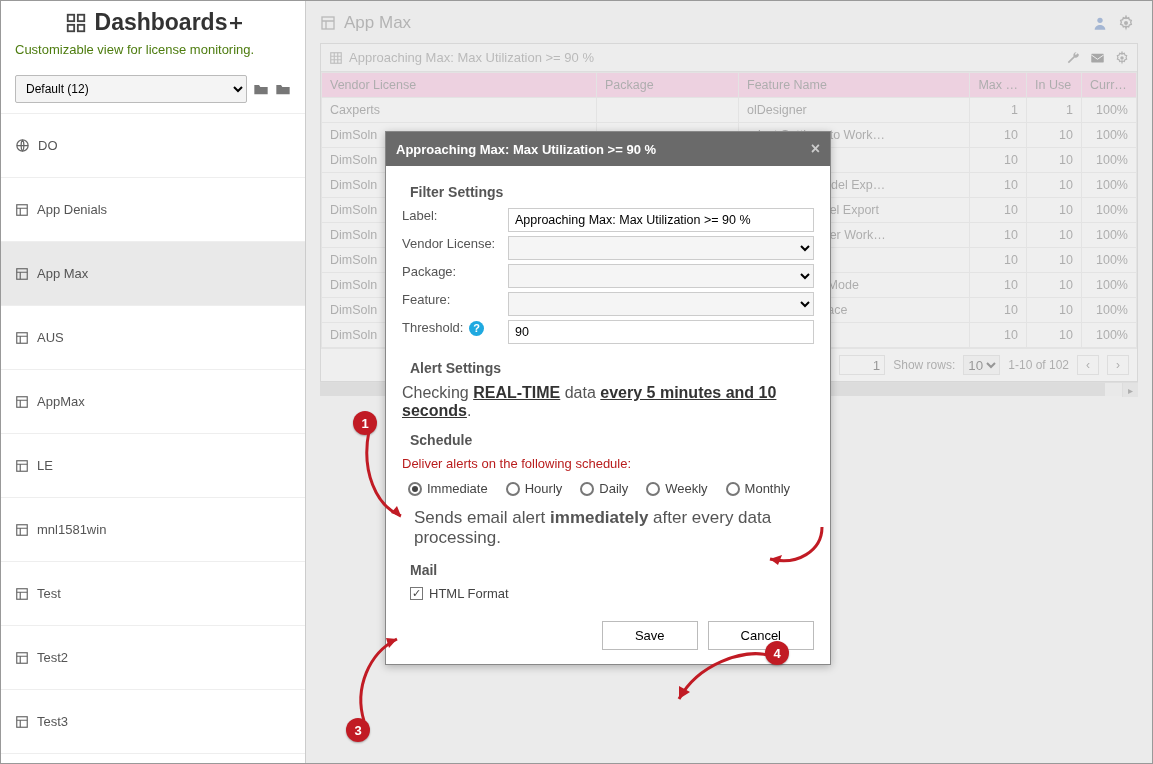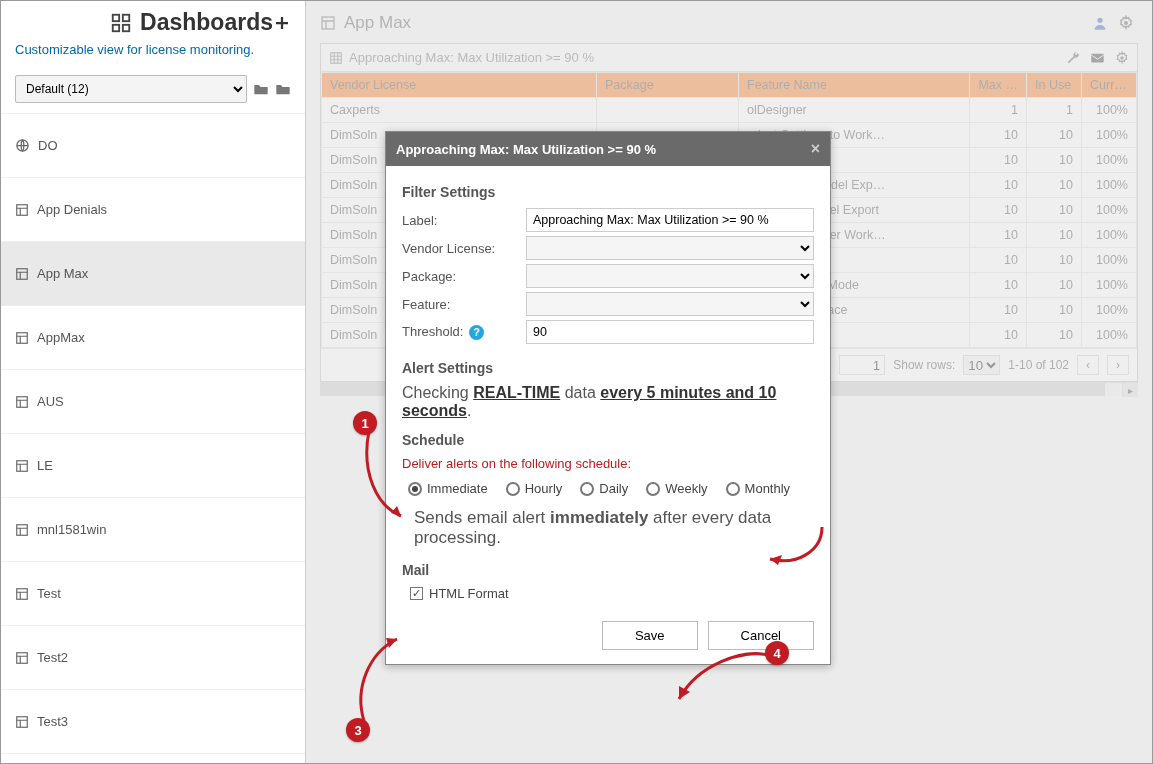--- a/index.html
+++ b/index.html
@@ -1,55 +1,55 @@
 <!DOCTYPE html>
 <html><head>
 <meta charset="utf-8">
 <style>
   * { box-sizing: border-box; margin: 0; padding: 0; }
   body { font-family: "Segoe UI", Arial, sans-serif; font-size: 13px; color: #444; background: #fff; width: 1153px; height: 764px; overflow: hidden; border: 1px solid #999; position: relative; }
   .app { display: flex; height: 100%; }
   .sidebar { width: 305px; border-right: 1px solid #ccc; background: #fff; display: flex; flex-direction: column; }
-  .sb-header { display: flex; align-items: center; justify-content: flex-end; padding: 8px 14px 4px 18px; }
+  .sb-header { display: flex; align-items: center; justify-content: center; padding: 8px 14px 4px 18px; }
   .sb-header h1 { font-size: 23px; font-weight: 700; color: #333; display: flex; align-items: center; gap: 8px; }
-  .sb-sub { padding: 2px 14px 14px 14px; color: #0369a1; font-size: 13px; }
+  .sb-sub { padding: 2px 14px 14px 14px; color: #4d7c0f; font-size: 13px; }
   .sb-row { display: flex; align-items: center; gap: 6px; padding: 4px 14px 10px 14px; }
   .sb-select { flex: 1; height: 28px; border: 1px solid #bbb; background: #f4f4f4; font-size: 12px; padding: 0 6px; border-radius: 2px; }
   .sb-list { flex: 1; overflow-y: auto; }
   .sb-item { display: flex; align-items: center; gap: 8px; padding: 24px 14px; border-top: 1px solid #eee; color: #555; cursor: pointer; }
   .sb-item:last-child{ border-bottom: 1px solid #eee; }
   .sb-item.active { background: #e9e9e9; }
   .main { flex: 1; position: relative; background: #f3f3f3; }
   .main-inner { position: absolute; inset: 0; padding: 6px 8px; }
   .main-header { display: flex; align-items: center; justify-content: space-between; padding: 6px 10px 10px 6px; }
   .main-header h2 { font-size: 17px; color: #555; font-weight: 400; display: flex; align-items: center; gap: 8px; }
   .hdr-icons { display: flex; gap: 10px; color: #555; }
   .panel { border: 1px solid #bbb; background: #fff; margin: 0 6px; }
   .panel-hdr { display: flex; align-items: center; justify-content: space-between; padding: 6px 8px; border-bottom: 1px solid #ccc; background: #fafafa; }
   .panel-hdr .ptitle { display: flex; align-items: center; gap: 6px; color: #666; font-size: 13px; }
   .panel-tools { display: flex; gap: 10px; color: #555; }
   table.grid { width: 100%; border-collapse: collapse; font-size: 12.5px; }
   table.grid th, table.grid td { border: 1px solid #ddd; padding: 5px 8px; text-align: left; white-space: nowrap; overflow: hidden; text-overflow: ellipsis; }
-  table.grid th { background: #f97316; font-weight: 400; color: #444; }
+  table.grid th { background: #f9a8d4; font-weight: 400; color: #444; }
   table.grid td.num { text-align: right; }
   .pager { display: flex; align-items: center; gap: 8px; justify-content: flex-end; padding: 6px 8px; font-size: 12px; border-top: 1px solid #ddd; }
   .pager .sq { border: 1px solid #ccc; width: 22px; height: 20px; display: inline-flex; align-items: center; justify-content: center; background: #fff; cursor: pointer; }
   .pager input.pg { width: 46px; height: 20px; border: 1px solid #ccc; text-align: right; padding: 0 4px; }
   .pager select { height: 20px; border: 1px solid #ccc; }
   .hscroll { height: 14px; background: #eee; border-top: 1px solid #ccc; position: relative; margin: 0 6px; }
   .hscroll .thumb { position:absolute; left:0; top:0; height: 100%; width: 96%; background: #c8c8c8; }
   .hscroll .arrow { position:absolute; right:0; top:0; height:14px; width:16px; background:#ddd; border-left:1px solid #ccc; display:flex; align-items:center; justify-content:center; font-size:10px; }
   .overlay { position: absolute; inset: 0; background: rgba(230,230,230,0.65); }
 
   .modal { position: absolute; left: 384px; top: 130px; width: 446px; background: #fff; border: 1px solid #888; box-shadow: 0 2px 8px rgba(0,0,0,0.25); z-index: 10; }
   .modal-hdr { background: #6a6a6a; color: #fff; padding: 8px 10px; font-weight: 600; font-size: 13px; display: flex; justify-content: space-between; align-items: center; }
   .modal-hdr .x { color: #ccc; cursor: pointer; font-size: 16px; }
   .modal-body { padding: 14px 16px 12px 16px; }
-  .mh { font-weight: 700; font-size: 14px; color: #555; margin: 4px 0 8px 0; }
-  .frow { display: flex; align-items: center; margin: 4px 0; gap: 18px; }
+  .mh { font-weight: 700; font-size: 14px; color: #555; margin: 4px 0 8px 8px; }
+  .frow { display: flex; align-items: flex-start; margin: 4px 0; }
   .frow label { width: 106px; color: #555; font-size: 13px; }
   .frow input.txt, .frow select.sel { flex: 1; height: 24px; border: 1px solid #ccc; padding: 0 6px; font-size: 12.5px; background: #fff; }
   .frow select.sel { background: #f5f5f5; }
   .helpq { display:inline-flex; width:15px; height:15px; border-radius:50%; background:#1fa9e0; color:#fff; align-items:center; justify-content:center; font-size:11px; font-weight:700; margin-left:2px; }
   .alert-line { font-size: 16px; color: #555; margin: 6px 0 12px 0; }
   .alert-line b, .alert-line u { color:#333; }
   .sched-desc { font-size: 13px; color: #b91c1c; margin: 4px 0 10px 0; }
   .radios { display: flex; gap: 18px; margin: 4px 0 12px 6px; align-items: center; }
   .radio { display: inline-flex; align-items: center; gap: 5px; font-size: 13px; }
   .radio .c { width: 14px; height: 14px; border: 2px solid #777; border-radius: 50%; display: inline-flex; align-items: center; justify-content: center; }
@@ -131,30 +131,30 @@
           </span>
           <span>App Max</span>
         </div>
         <div class="sb-item">
           <span class="ic">
             <svg width="14" height="14" viewBox="0 0 24 24" fill="none" stroke="#666" stroke-width="2">
               <rect x="3" y="3" width="18" height="18"></rect>
               <path d="M3 9h18M9 9v12"></path>
             </svg>
           </span>
+          <span>AUS</span>
+        </div>
+        <div class="sb-item">
+          <span class="ic">
+            <svg width="14" height="14" viewBox="0 0 24 24" fill="none" stroke="#666" stroke-width="2">
+              <rect x="3" y="3" width="18" height="18"></rect>
+              <path d="M3 9h18M9 9v12"></path>
+            </svg>
+          </span>
           <span>AppMax</span>
-        </div>
-        <div class="sb-item">
-          <span class="ic">
-            <svg width="14" height="14" viewBox="0 0 24 24" fill="none" stroke="#666" stroke-width="2">
-              <rect x="3" y="3" width="18" height="18"></rect>
-              <path d="M3 9h18M9 9v12"></path>
-            </svg>
-          </span>
-          <span>AUS</span>
         </div>
         <div class="sb-item">
           <span class="ic">
             <svg width="14" height="14" viewBox="0 0 24 24" fill="none" stroke="#666" stroke-width="2">
               <rect x="3" y="3" width="18" height="18"></rect>
               <path d="M3 9h18M9 9v12"></path>
             </svg>
           </span>
           <span>LE</span>
         </div>

